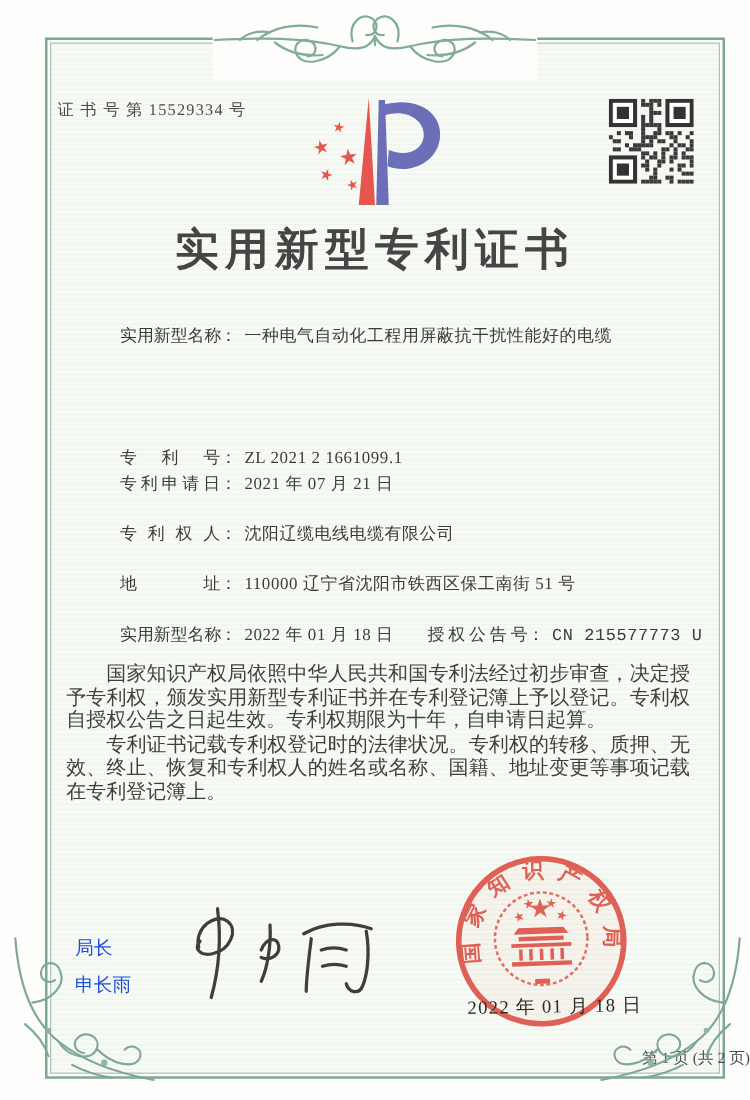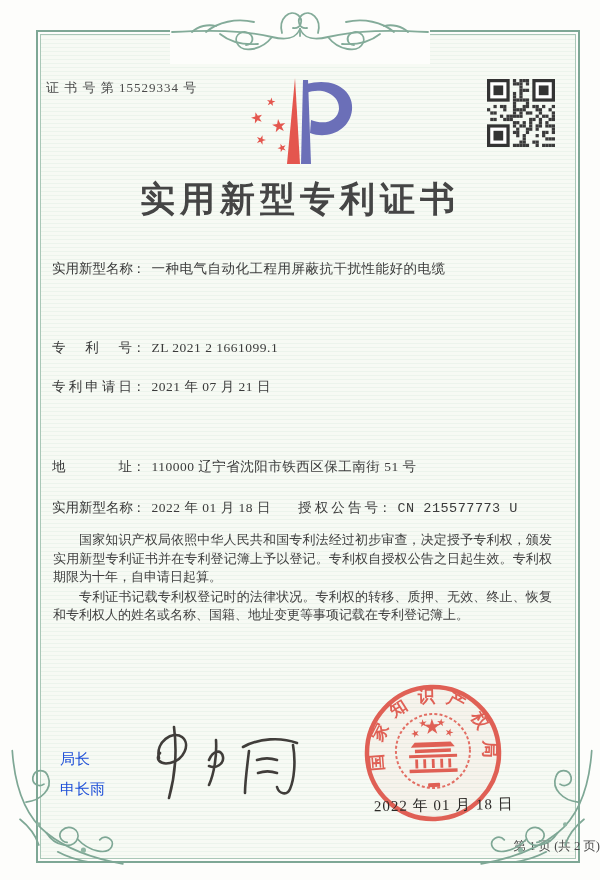--- a/index.html
+++ b/index.html
@@ -15,26 +15,26 @@
   .frame-inner{position:absolute; inset:2px; border:1px solid #a9c7b7;
     background:
       repeating-linear-gradient(180deg, rgba(140,190,165,0.10) 0 1px, rgba(0,0,0,0) 1px 4px),
       #f7faf4;}
   
   .certno{position:absolute; left:46px; top:79px; font-size:13px; letter-spacing:1px; color:#4a4a4a;}
   .title{position:absolute; left:0; right:0; top:176px; text-align:center;
     font-size:35px; font-weight:600; letter-spacing:5px; color:#454545;}
   
   .row{position:absolute; left:52px; right:36px; font-size:13.5px; color:#3b3b3b; white-space:nowrap;}
-  .lab{display:inline-block; width:80px; text-align:justify; text-align-last:justify; vertical-align:bottom;}
+  .lab{display:inline-block; width:80px; text-align:justify; text-align-last:justify; vertical-align:bottom;margin-left:44px;}
   .colon{margin-right:6px;}
   .val{letter-spacing:0.5px;text-align:right;}
   .grant2{position:absolute; left:246px; top:0;font-family:Liberation Mono, monospace;}
   
-  .paras{position:absolute; left:53px; right:48px; top:531px; font-size:13px; line-height:18.5px;
+  .paras{position:absolute; left:53px; right:48px; top:531px; font-size:16px; line-height:18.5px;
     color:#3f3f3f; text-align:justify;}
   .paras p{margin:0 0 1px 0; text-indent:2em;}
   
   .signer{position:absolute; left:60px; top:744px; font-size:15px; color:#1d4ed8; line-height:30px;}
   .sig-svg{position:absolute; left:143px; top:722px;}
   .seal{position:absolute; left:363px; top:683px; transform:rotate(-2deg);}
   .seal-date{position:absolute; left:374px; top:796px; font-size:15px; letter-spacing:1px;
     color:#2d2a28; transform:rotate(-1deg);}
   .footer{position:absolute; left:0; right:0; top:838px; text-align:right; font-size:12.5px; color:#4a4a4a;}
   
@@ -215,25 +215,28 @@
       <rect x="0" y="44.800000000000004" width="22.400000000000002" height="22.400000000000002" fill="#333"></rect>
       <rect x="3.2" y="48" width="16" height="16" fill="#fff"></rect>
       <rect x="6.4" y="51.2" width="9.600000000000001" height="9.600000000000001" fill="#333"></rect>
     </svg>
 
   <div class="title">实用新型专利证书</div>
 
   <div class="row" style="top:260px">
     <span class="lab">实用新型名称</span><span class="colon">：</span><span class="val">一种电气自动化工程用屏蔽抗干扰性能好的电缆</span>
   </div>
-  <div class="row" style="top:339px">
+  <div class="row" style="top:357px">
     <span class="lab">专利号</span><span class="colon">：</span><span class="val">ZL 2021 2 1661099.1</span>
   </div>
   <div class="row" style="top:378px">
     <span class="lab">专利申请日</span><span class="colon">：</span><span class="val">2021 年 07 月 21 日</span>
+  </div>
+  <div class="row" style="top:418px">
+    <span class="lab">专利权人</span><span class="colon">：</span><span class="val">沈阳辽缆电线电缆有限公司</span>
   </div>
   <div class="row" style="top:458px">
     <span class="lab">地址</span><span class="colon">：</span><span class="val">110000 辽宁省沈阳市铁西区保工南街 51 号</span>
   </div>
   <div class="row" style="top:499px">
     <span class="lab">实用新型名称</span><span class="colon">：</span><span class="val">2022 年 01 月 18 日</span>
     <span class="grant2">
       <span class="lab">授权公告号</span><span class="colon">：</span><span class="val">CN 215577773 U</span>
     </span>
   </div>

